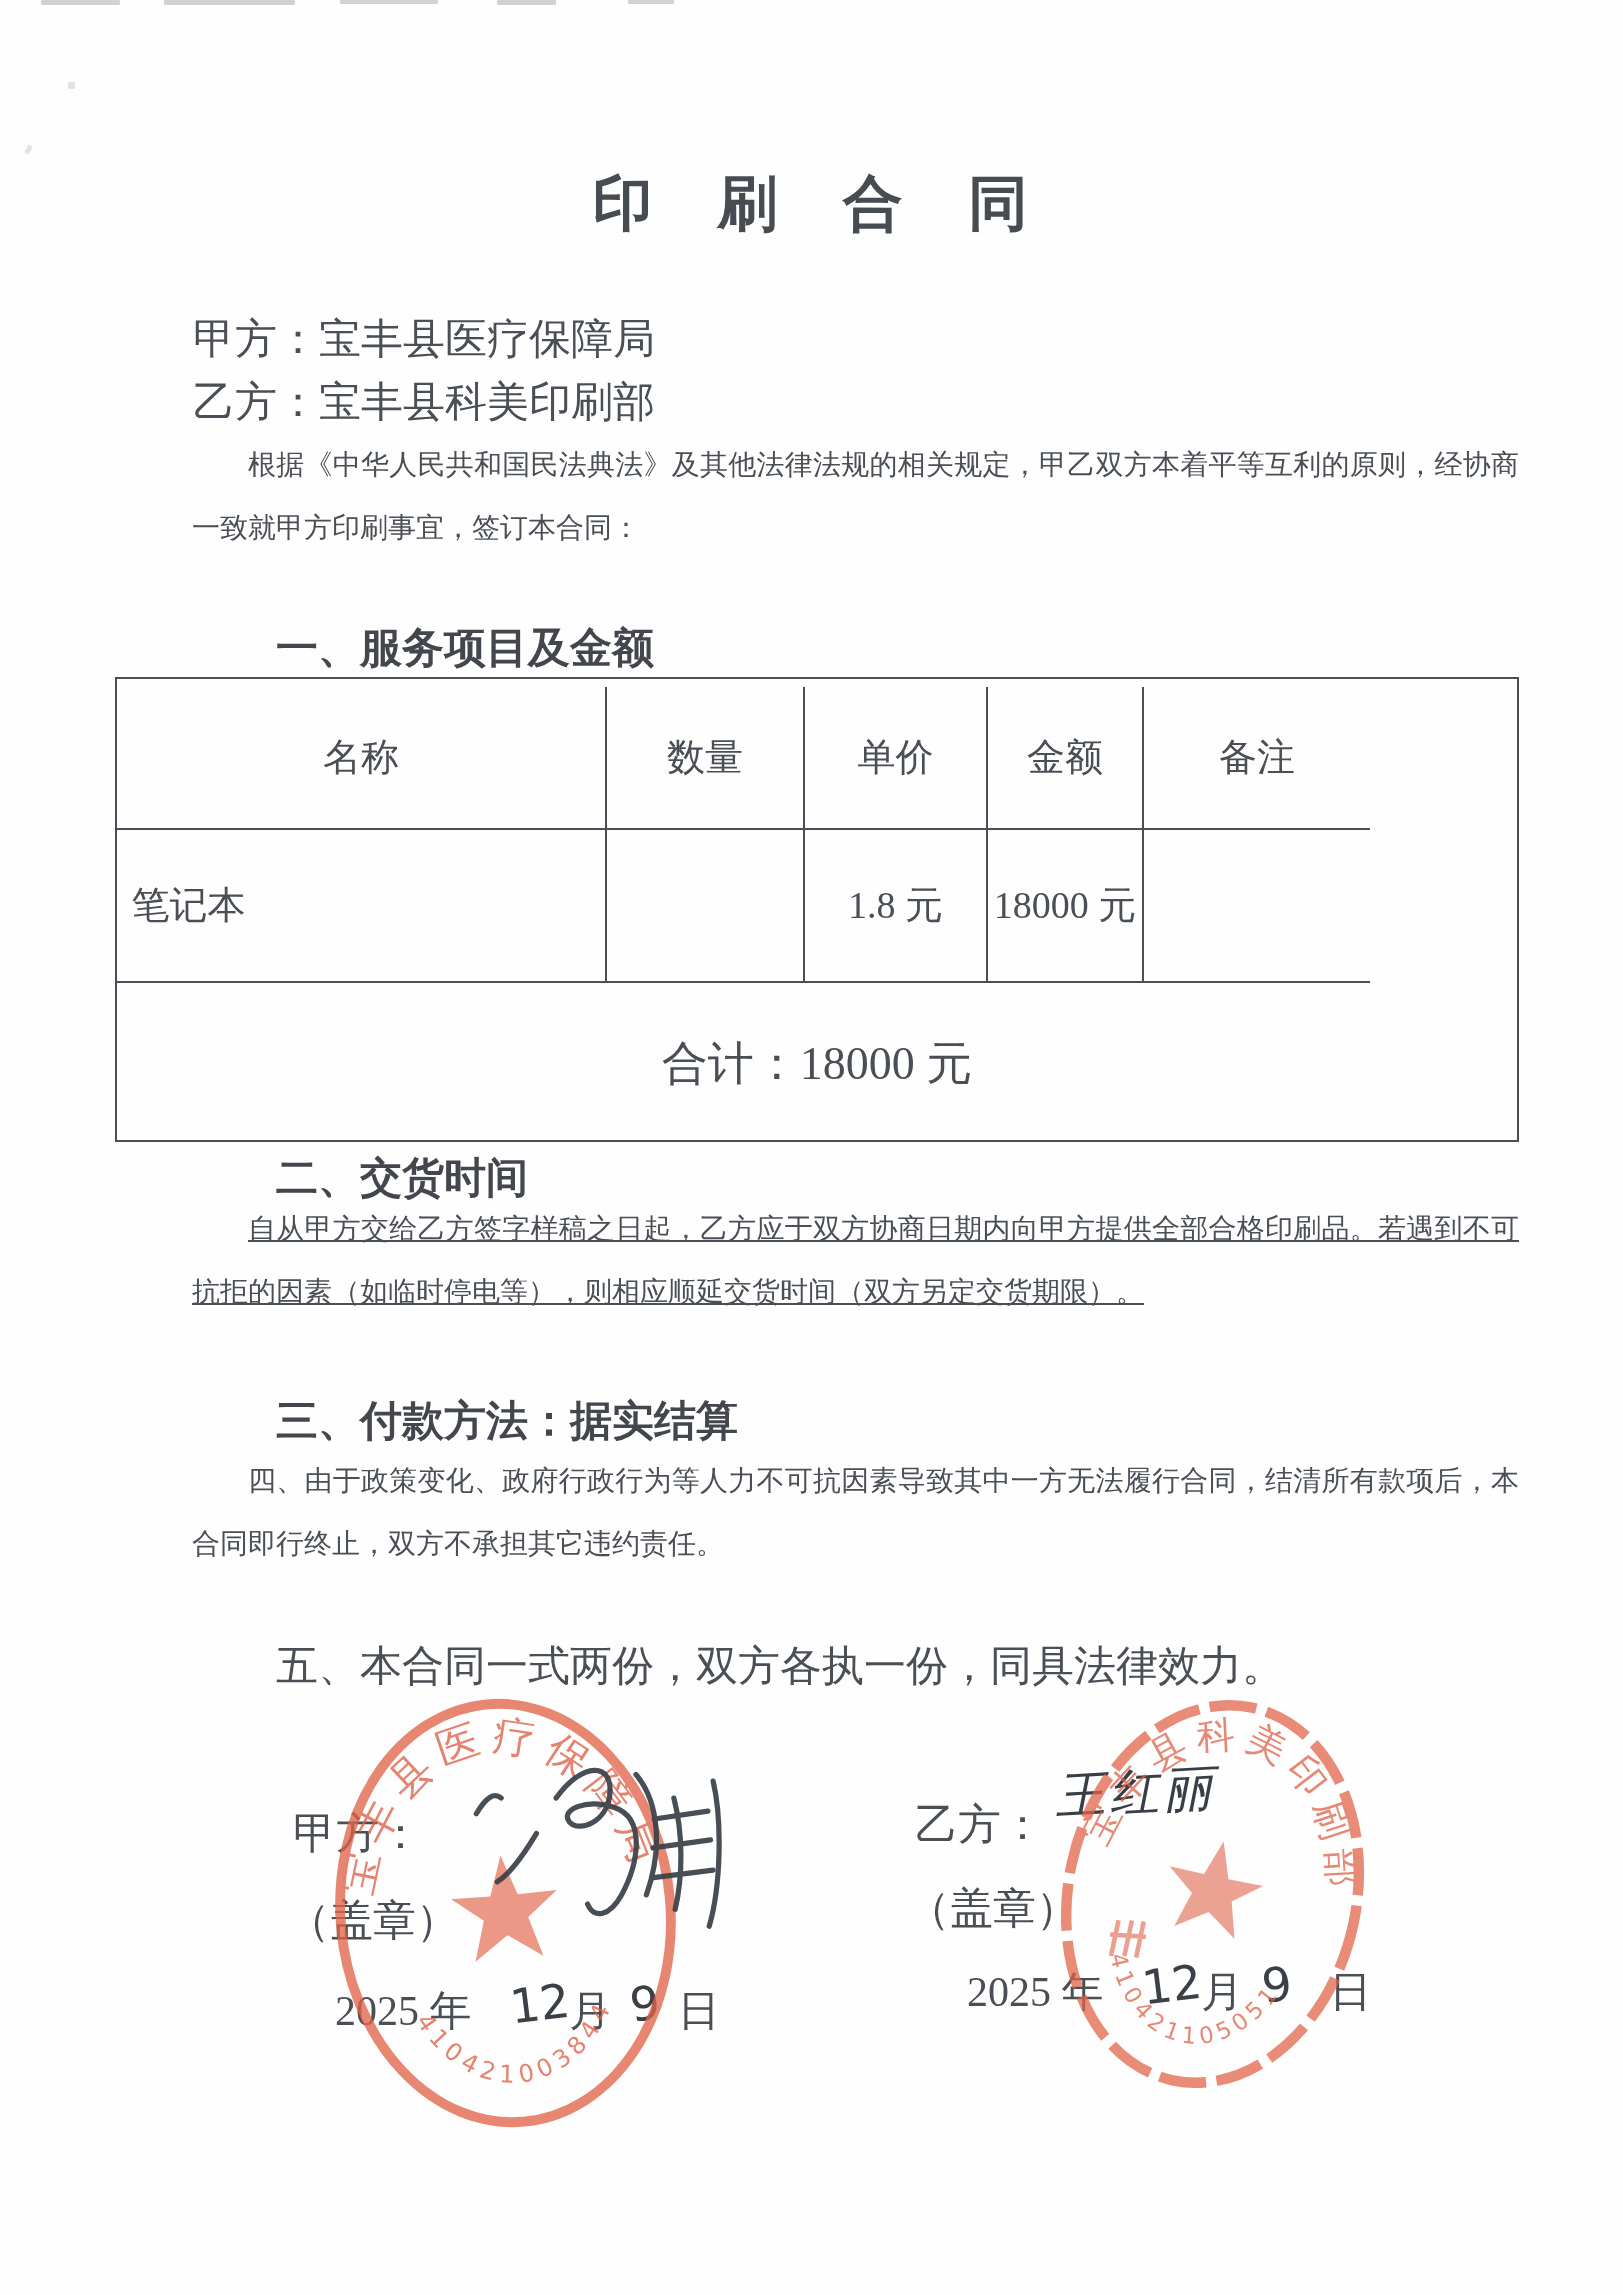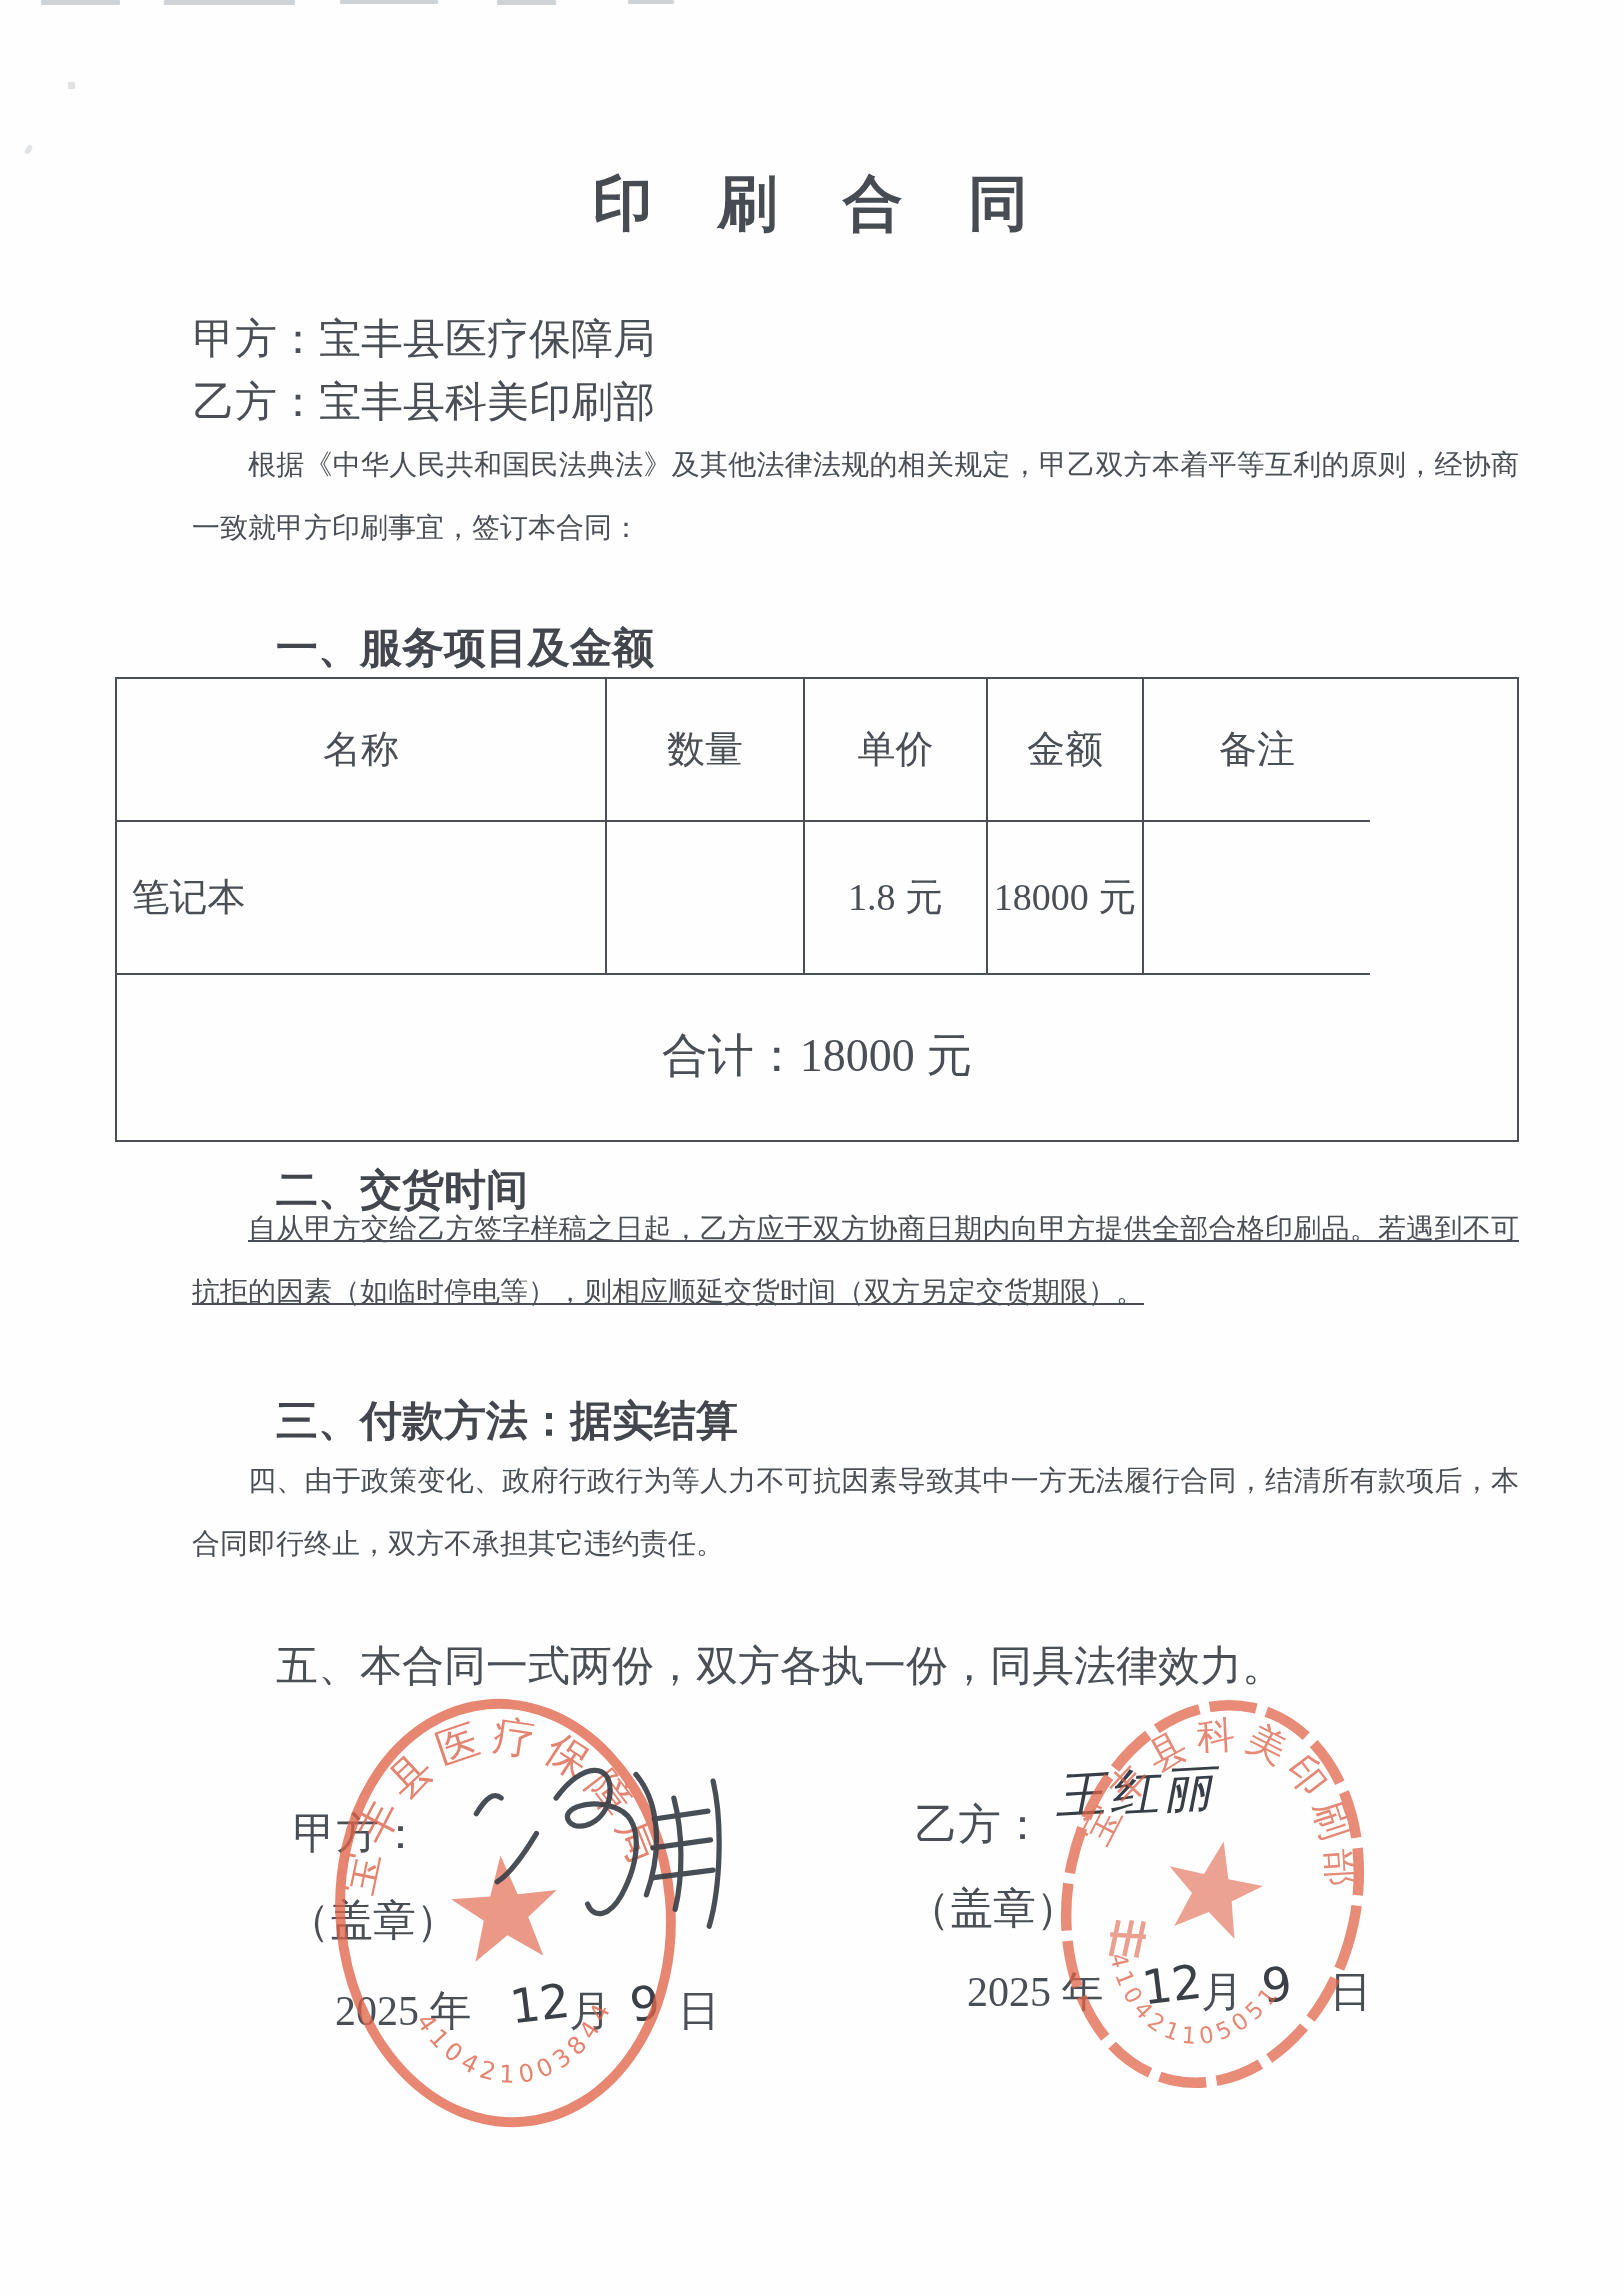--- a/index.html
+++ b/index.html
@@ -49,21 +49,21 @@
     font-size:38px;color:#4a4e55;
   }
   .tbl-grid{display:grid;grid-template-columns:490px 198px 183px 156px 226px 1fr;}
   .cell{
     border-right:2px solid #4a4f57;border-bottom:2px solid #4a4f57;
     box-sizing:border-box;
     display:flex;align-items:center;justify-content:center;
     overflow:hidden;white-space:nowrap;
   }
   .cell.last{border-right:none;}
-  .cell.hdr{height:143px;}
+  .cell.hdr{height:143px;margin-top:8px;}
   .cell.data{height:153px;}
   .cell.name-cell{justify-content:flex-start;padding-left:14.4px;}
   .total-row{
     height:161px;display:flex;align-items:center;justify-content:center;
     font-size:46px;
   }
 
   
   .sig-label{position:absolute;font-size:43px;white-space:nowrap;}
   .date-line{position:absolute;display:flex;align-items:flex-start;font-size:42px;white-space:nowrap;}
@@ -116,21 +116,21 @@
     <div class="tbl-grid">
       <div class="cell data name-cell">笔记本</div>
       <div class="cell data"></div>
       <div class="cell data">1.8 元</div>
       <div class="cell data">18000 元</div>
       <div class="cell data last"></div>
     </div>
     <div class="total-row">合计：18000 元</div>
   </div>
 
-  <div class="heading" style="left:276px;top:1152px;margin-top:12px;">二、交货时间</div>
+  <div class="heading" style="left:276px;top:1152px;">二、交货时间</div>
   <div class="para" style="top:1197px;text-decoration:underline;">自从甲方交给乙方签字样稿之日起，乙方应于双方协商日期内向甲方提供全部合格印刷品。若遇到不可抗拒的因素（如临时停电等），则相应顺延交货时间（双方另定交货期限）。</div>
 
   <div class="heading" style="left:276px;top:1395px;">三、付款方法：据实结算</div>
 
   <div class="para" style="top:1449px;">四、由于政策变化、政府行政行为等人力不可抗因素导致其中一方无法履行合同，结清所有款项后，本合同即行终止，双方不承担其它违约责任。</div>
 
   <div class="line" style="left:276px;top:1635px;">五、本合同一式两份，双方各执一份，同具法律效力。</div>
 
   <div class="sig-label" style="left:293px;top:1805px;">甲方：</div>
   <div class="sig-label" style="left:287px;top:1892px;">（盖章）</div>

